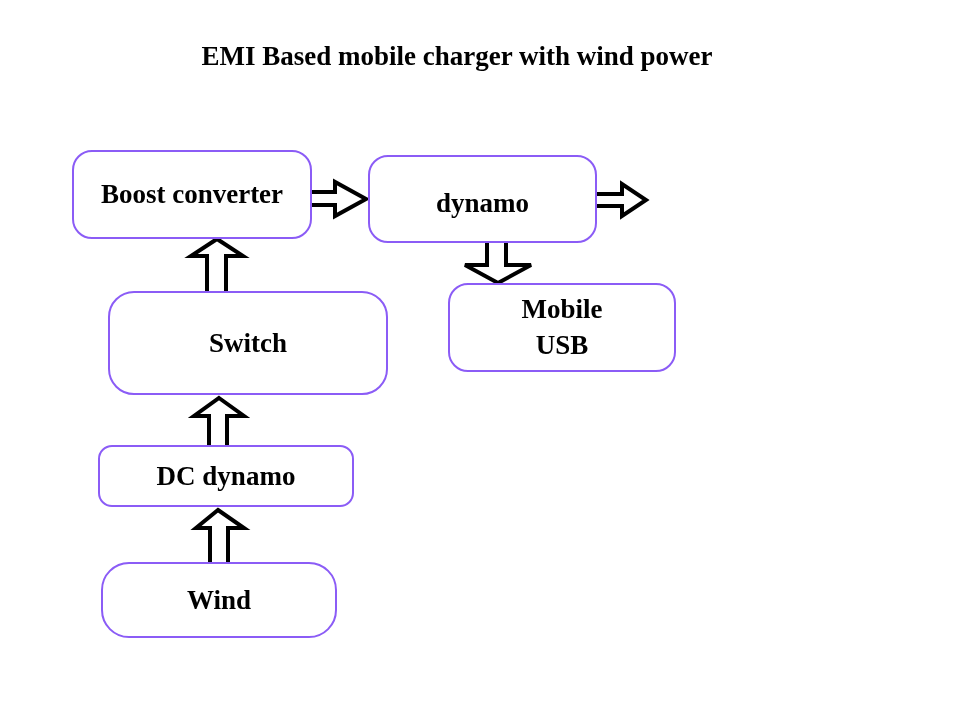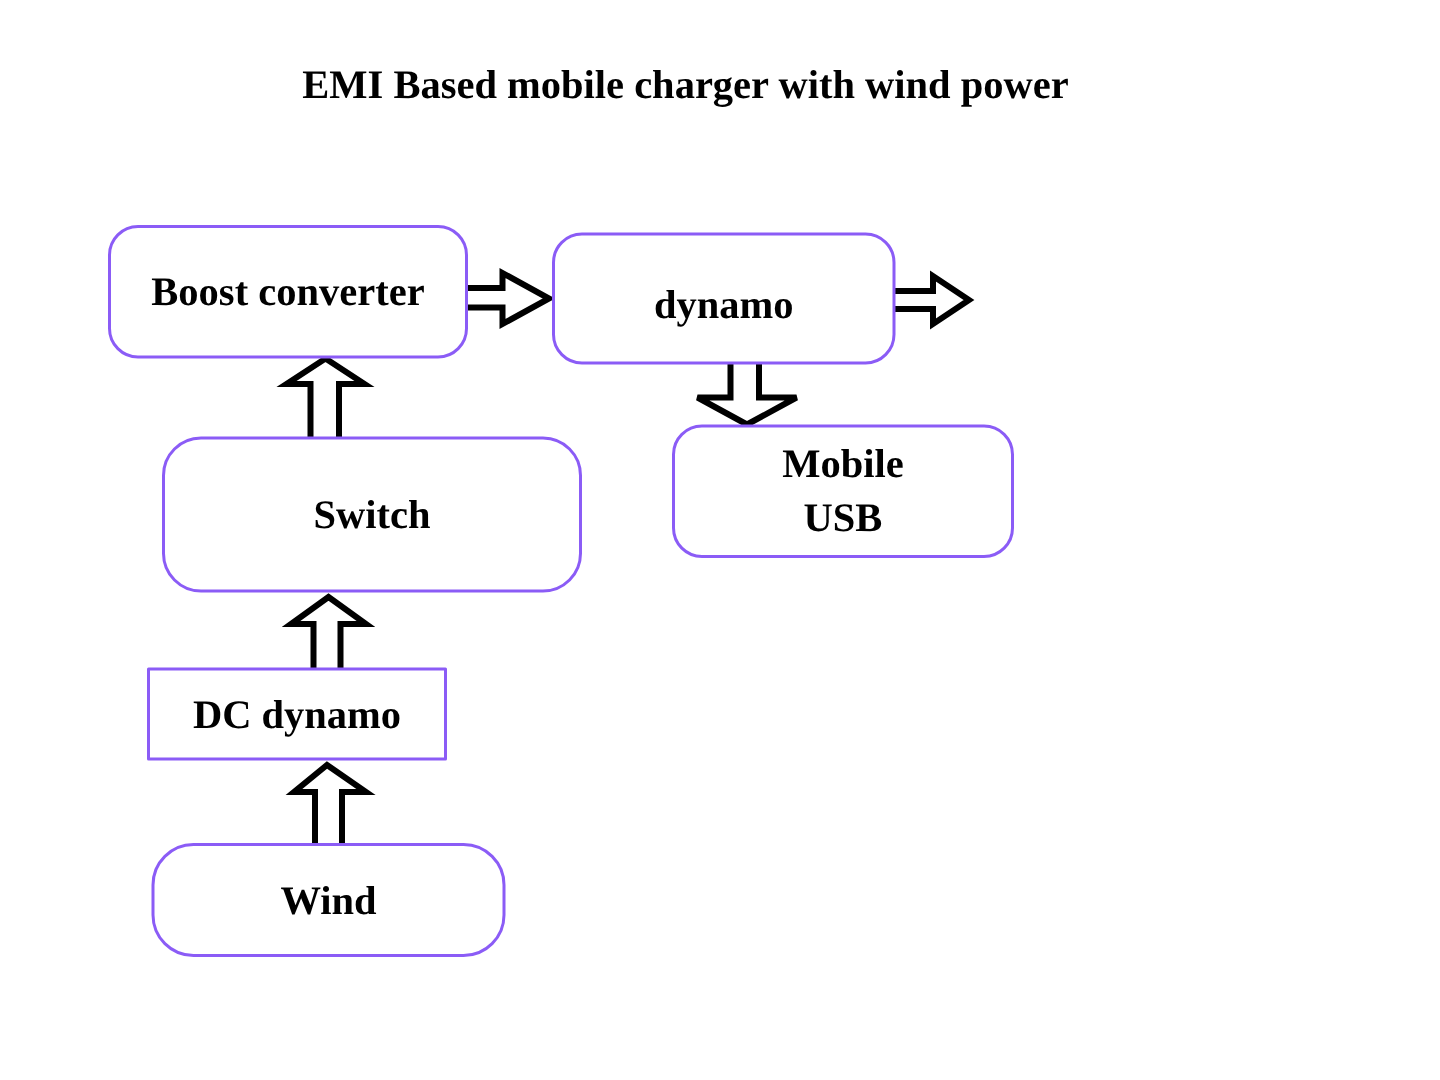--- a/index.html
+++ b/index.html
@@ -45,21 +45,21 @@
   #node-charger{left:368px;top:155px;width:229px;height:88px;border-radius:20px;padding-top:8px;}
   #node-battery{
     left:644px;top:160px;width:153px;height:80px;border-radius:18px;
     align-items:flex-start;justify-content:flex-start;
     padding:13px 0 0 22px;
     font-family:"Liberation Sans", sans-serif;
     font-size:24px;
   }
   #node-mobile-usb{left:448px;top:283px;width:228px;height:89px;border-radius:20px;flex-direction:column;line-height:1.3;}
   #node-switch{left:87px;top:291px;width:280px;height:104px;border-radius:26px;margin-left:21px;}
-  #node-dc-dynamo{left:98px;top:445px;width:200px;height:62px;border-radius:1px;}
+  #node-dc-dynamo{left:98px;top:445px;width:256px;height:62px;border-radius:14px;}
   #node-wind{left:101px;top:562px;width:236px;height:76px;border-radius:28px;}
   .node-label{display:block;}
 </style>
 </head>
 <body>
 
 <div id="canvas">
 
   <div id="diagram-title">EMI Based mobile charger with wind power</div>
 

